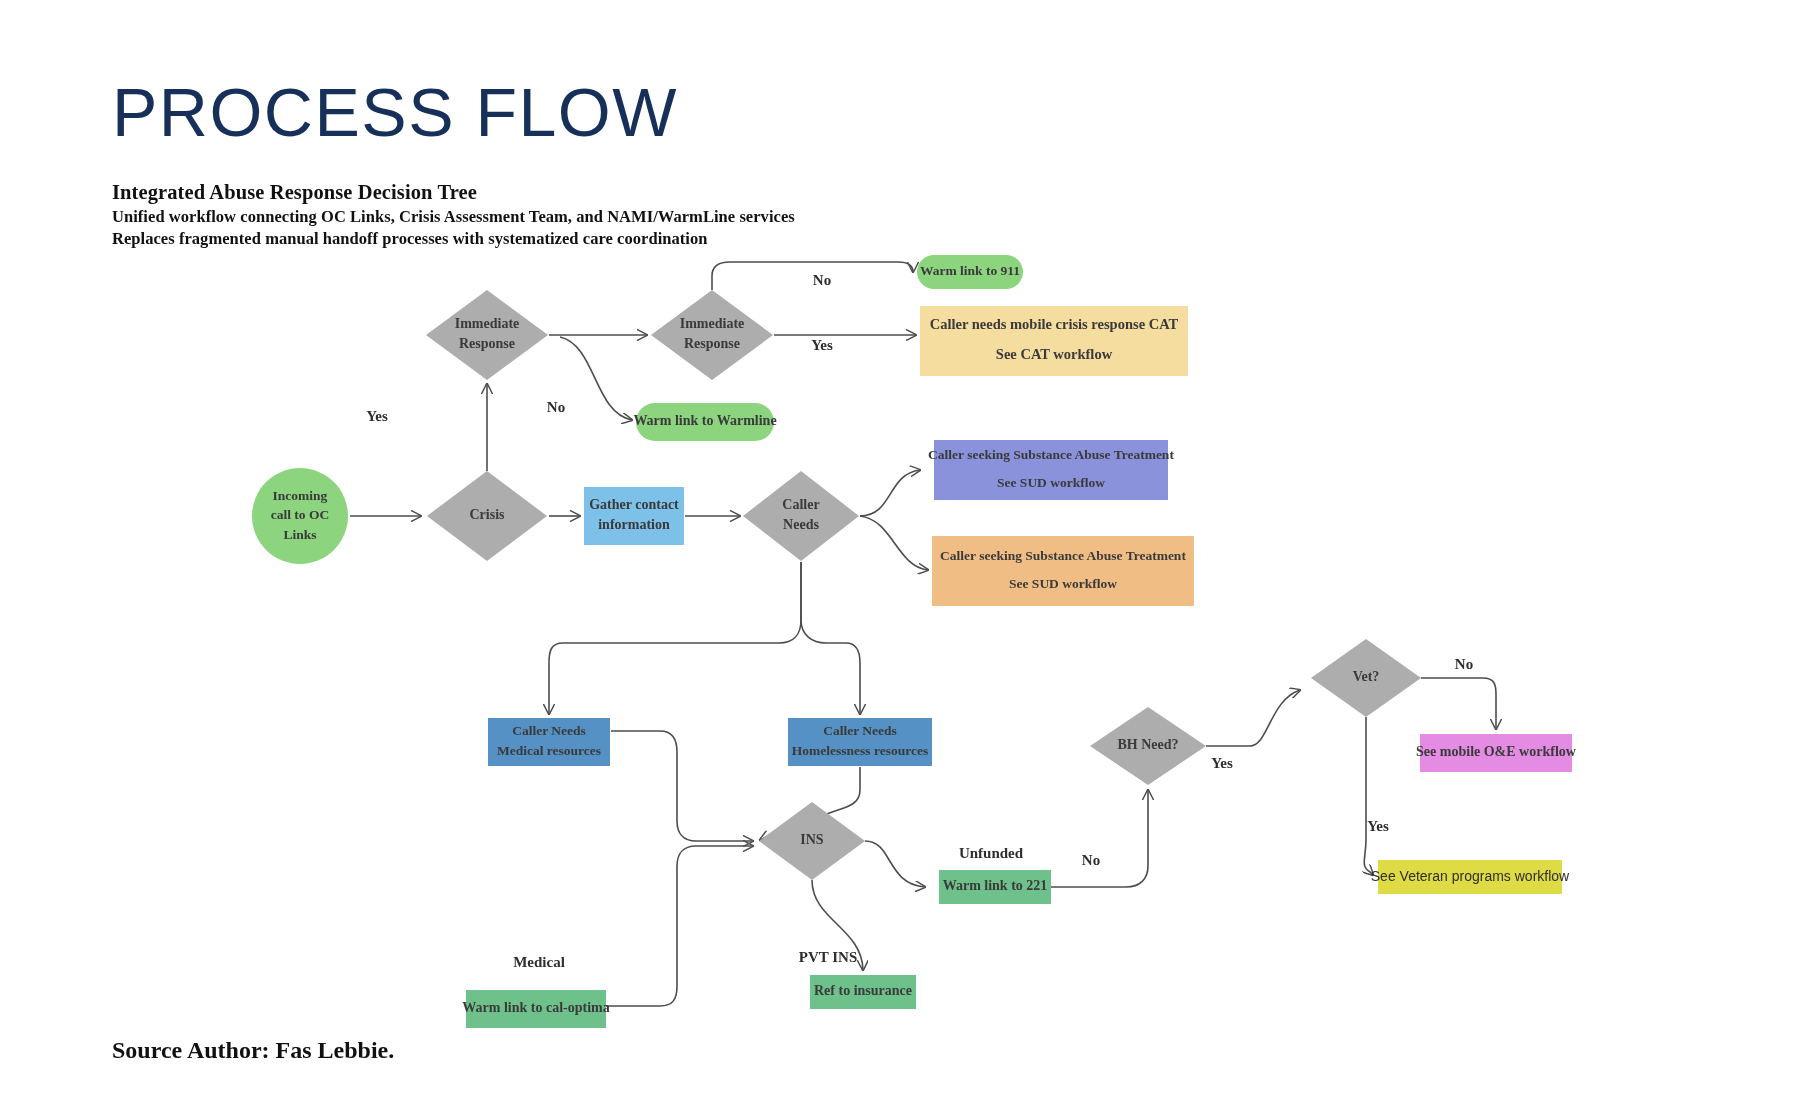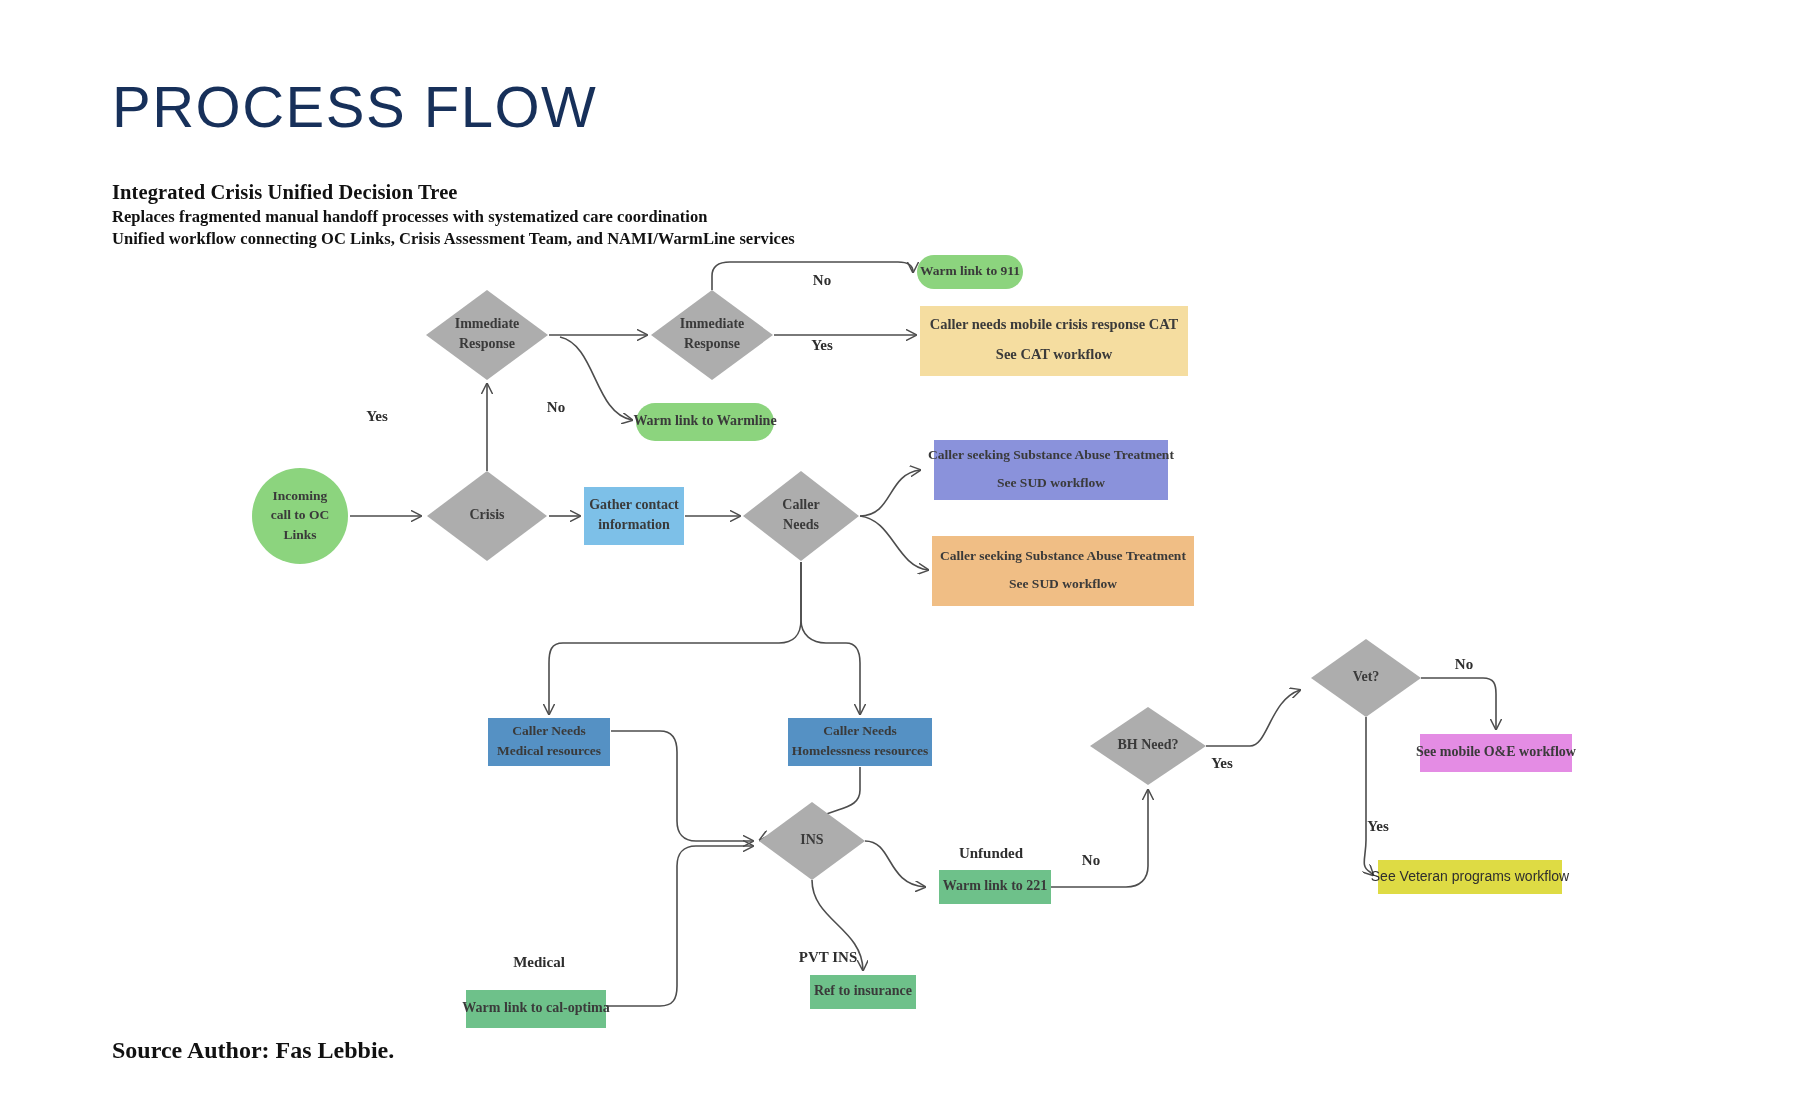--- a/index.html
+++ b/index.html
@@ -12,21 +12,21 @@
     height: 1098px;
     position: relative;
     overflow: hidden;
     font-family: "Liberation Serif", "DejaVu Serif", serif;
   }
   #page-title {
     position: absolute;
     left: 112px;
     top: 78px;
     font-family: "Liberation Sans", "DejaVu Sans", sans-serif;
-    font-size: 58px;
+    font-size: 68px;
     font-weight: 500;
     letter-spacing: 1.5px;
     color: #17305a;
     line-height: 1;
     white-space: nowrap;
   }
   #subtitle-block {
     position: absolute;
     left: 112px;
     top: 180px;
@@ -86,23 +86,23 @@
     stroke: #4d4d4d;
     stroke-width: 1.6;
   }
 </style>
 </head>
 <body>
 
 <div id="page-title">PROCESS FLOW</div>
 
 <div id="subtitle-block">
-  <div class="sub-main">Integrated Crisis Unified Decision Tree</div>
+  <div class="sub-main">Integrated Abuse Response Decision Tree</div>
+  <div class="sub-line">Unified workflow connecting OC Links, Crisis Assessment Team, and NAMI/WarmLine services</div>
   <div class="sub-line">Replaces fragmented manual handoff processes with systematized care coordination</div>
-  <div class="sub-line">Unified workflow connecting OC Links, Crisis Assessment Team, and NAMI/WarmLine services</div>
 </div>
 
 <svg id="flow-canvas" viewBox="0 0 1800 1098">
   <defs>
     <marker id="arrow" viewBox="0 0 10 10" refX="9" refY="5" markerWidth="7" markerHeight="7" orient="auto-start-reverse">
       <path d="M 0 0 L 10 5 L 0 10" fill="none" stroke="#4d4d4d" stroke-width="1.3"></path>
     </marker>
   </defs>
   <g id="edge-layer">
       <path d="M 350 516 L 421 516" class="edge-path" marker-end="url(#arrow)"></path>

